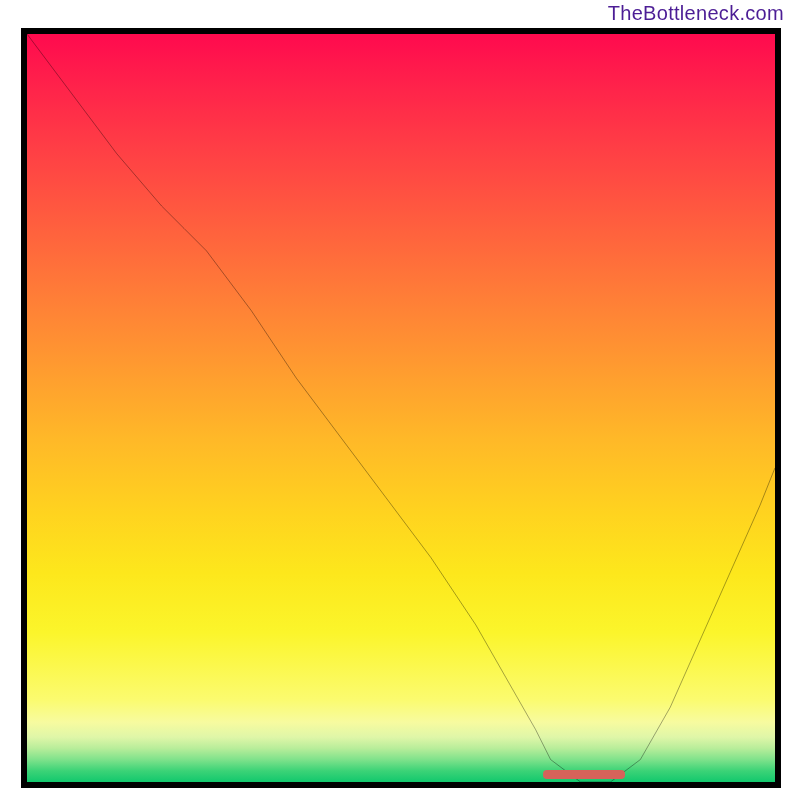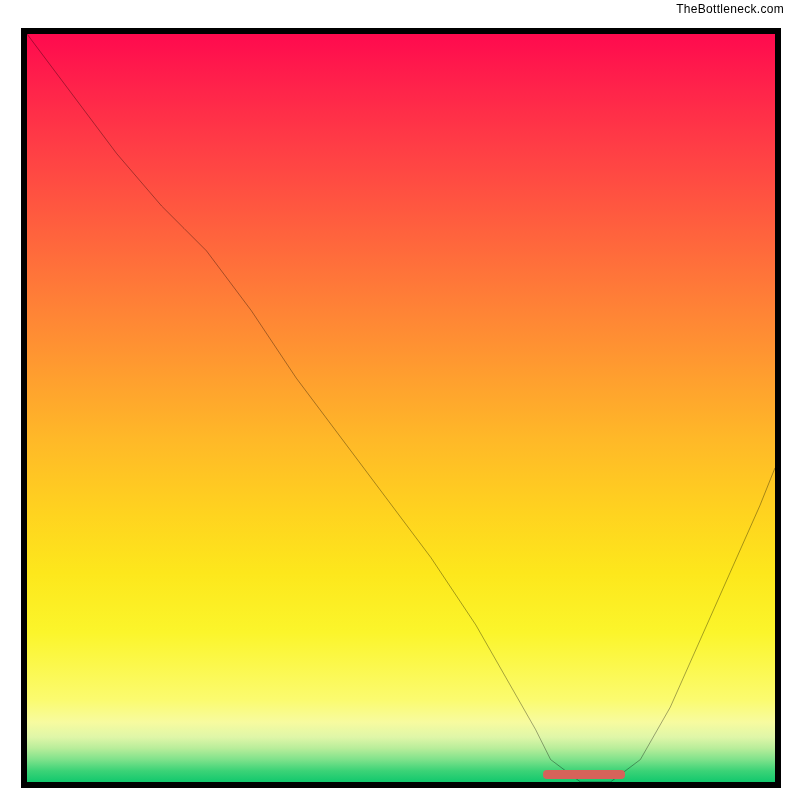--- a/index.html
+++ b/index.html
@@ -13,22 +13,22 @@
   }
   .frame {
     position: relative;
     width: 800px;
     height: 800px;
   }
   .watermark {
     position: absolute;
     top: 2px;
     right: 16px;
-    color: #000000;
-    font-size: 12px;
+    color: #4c1d95;
+    font-size: 20px;
     font-weight: 500;
     letter-spacing: 0.3px;
   }
   .plot-border {
     position: absolute;
     box-sizing: border-box;
     border: 6px solid #000000;
   }
   .plot-inner {
     position: absolute;

